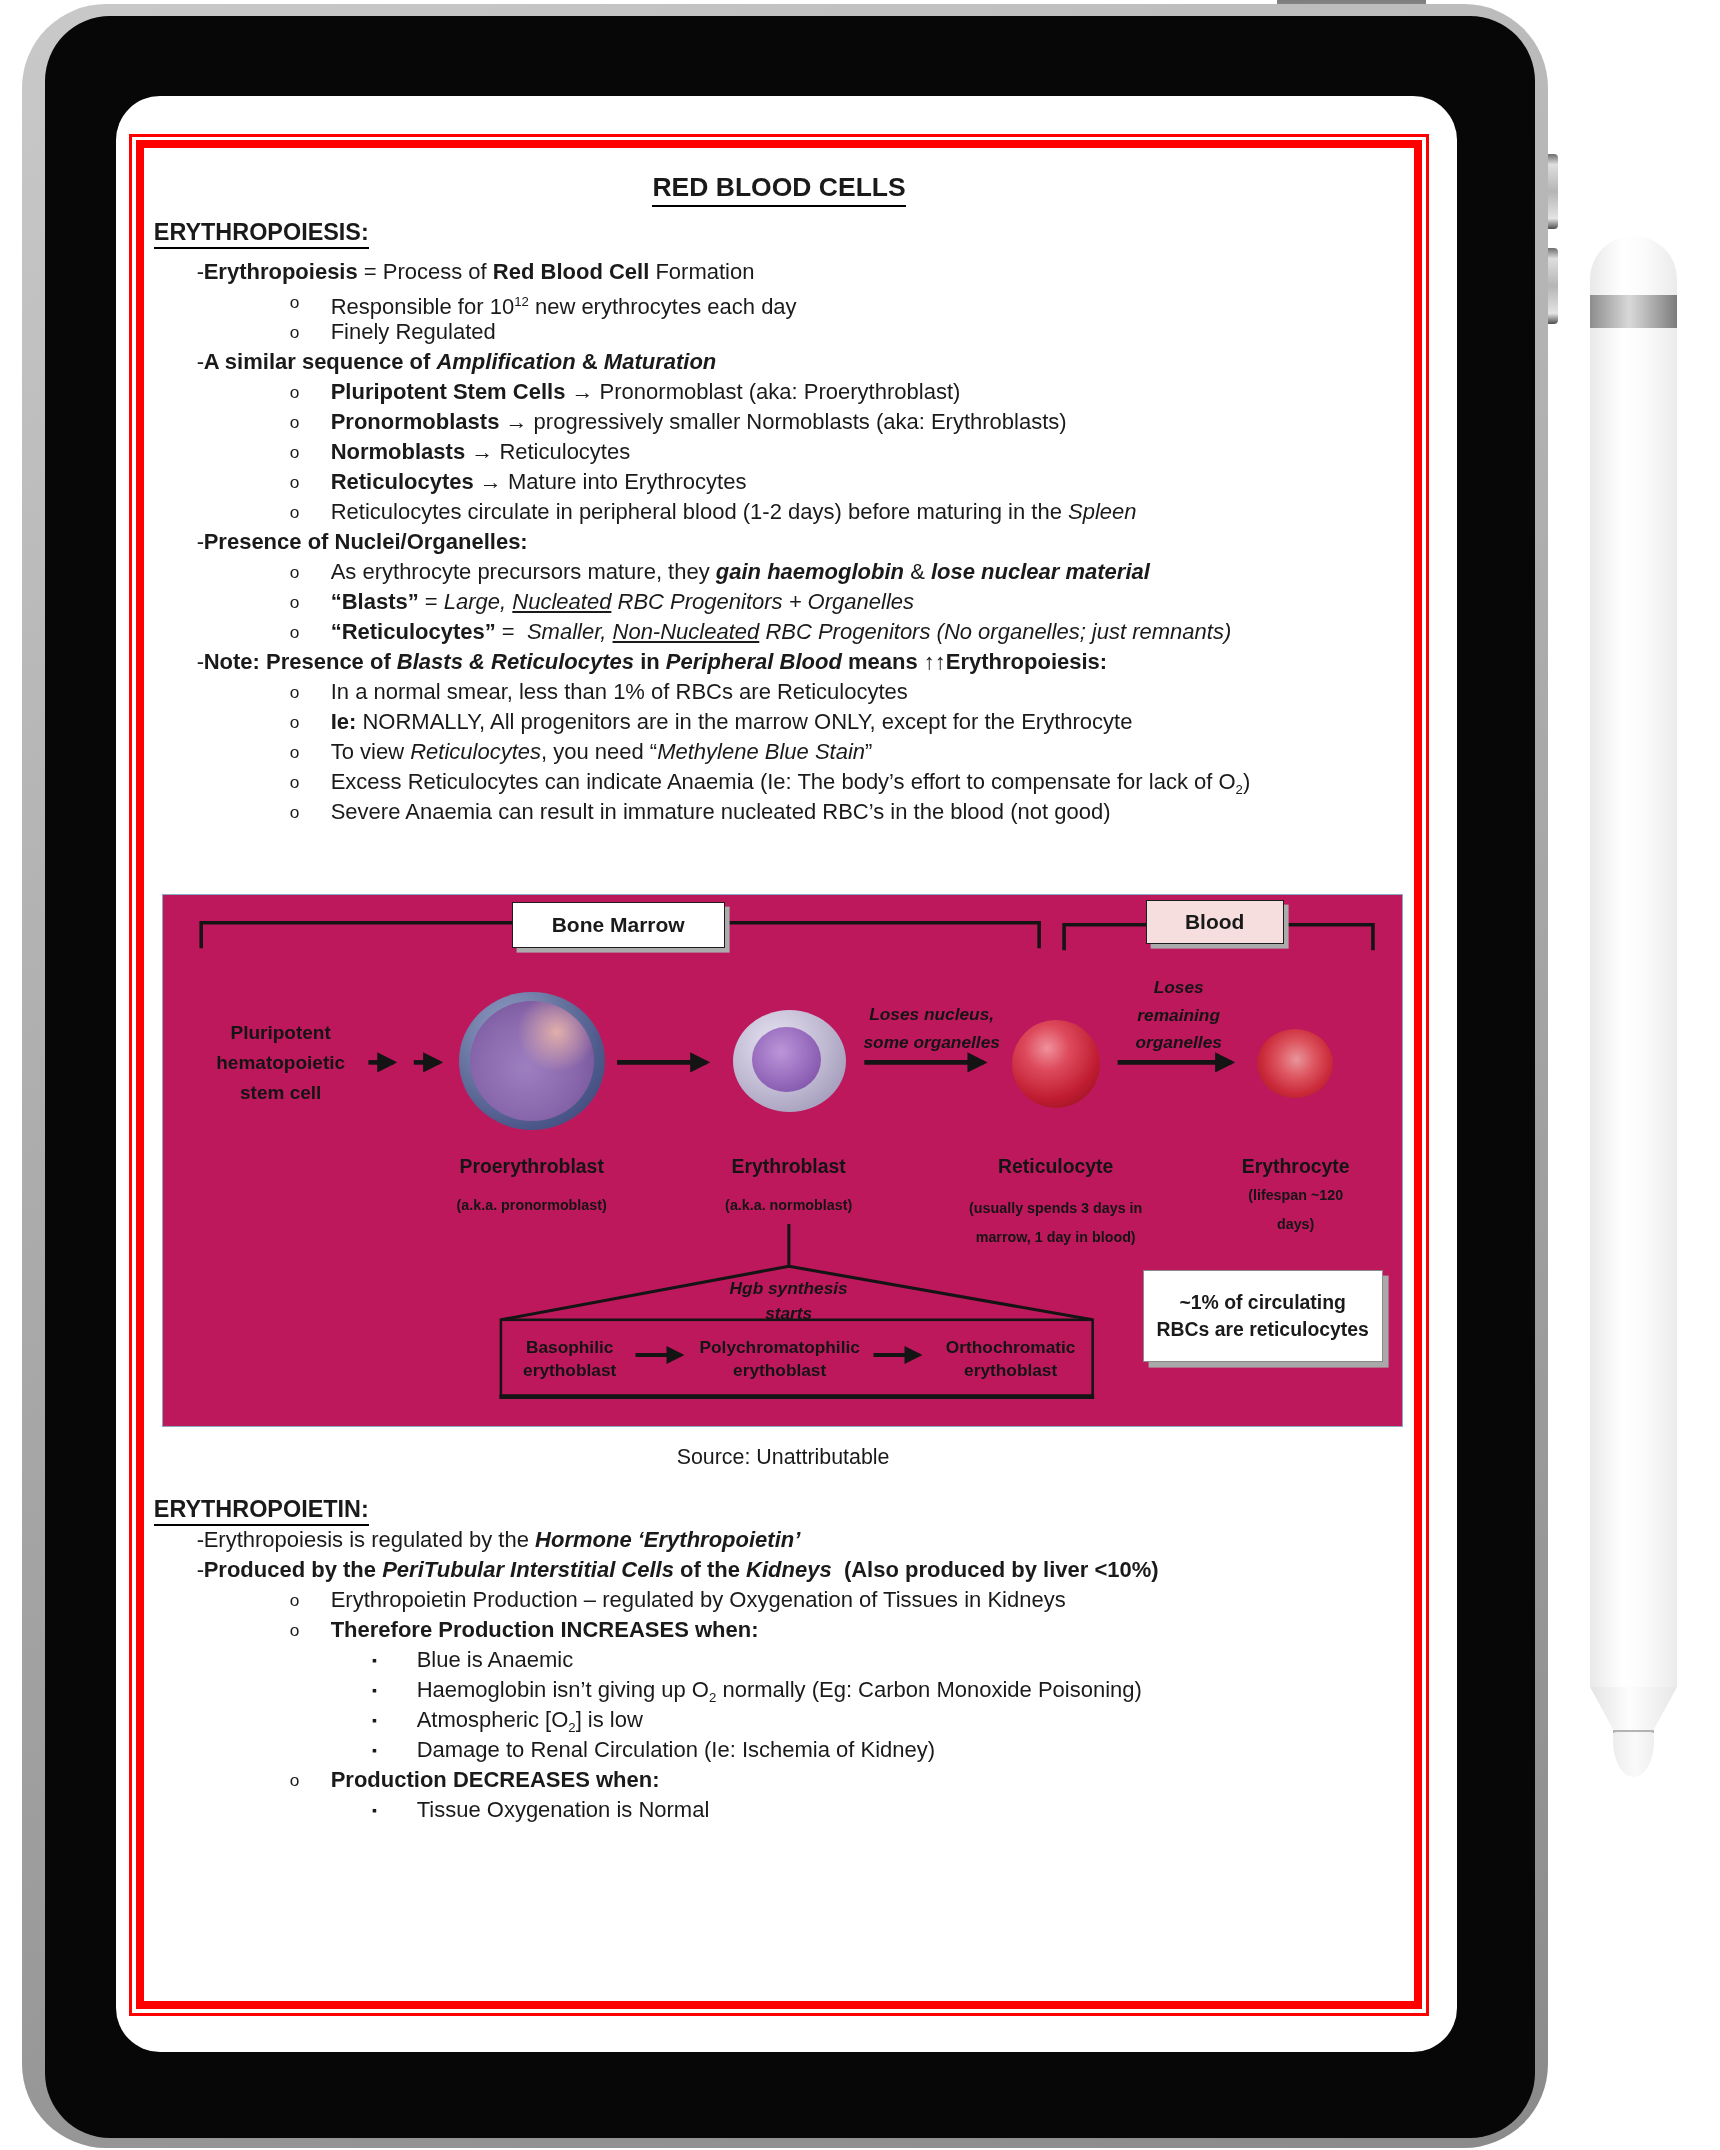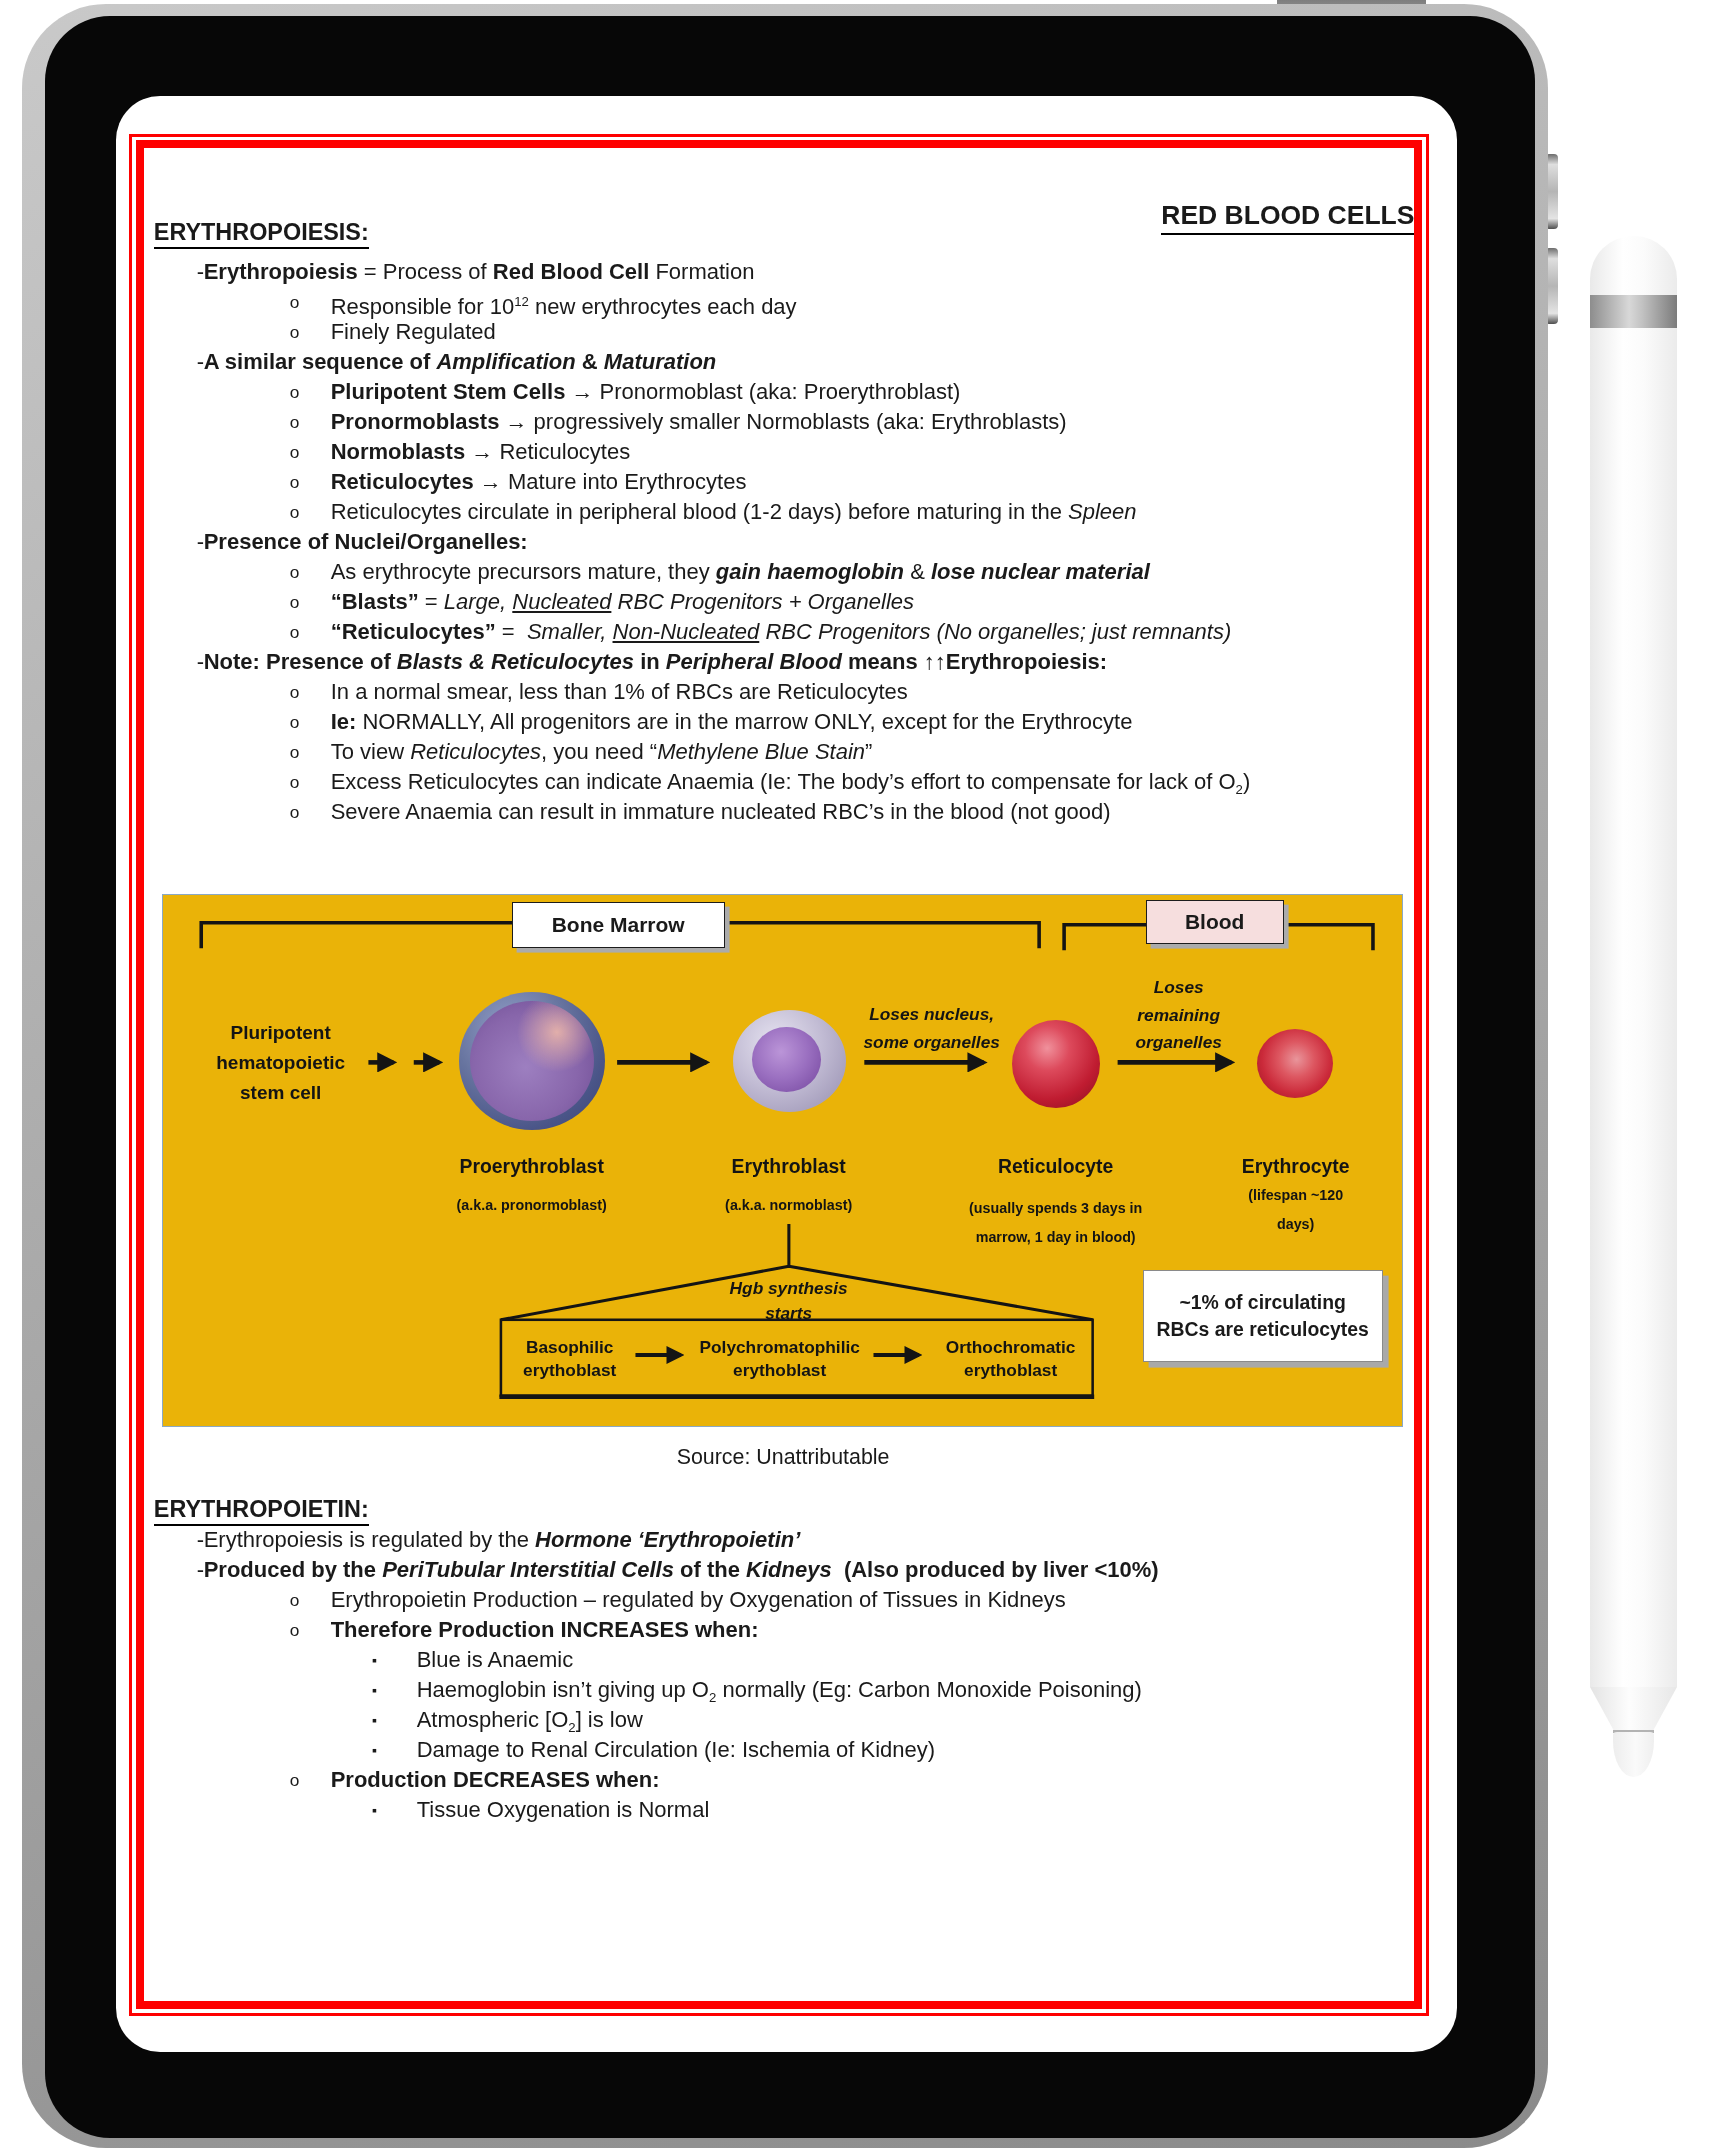--- a/index.html
+++ b/index.html
@@ -26,42 +26,42 @@
     background:linear-gradient(90deg,#8d8d8d 0%,#d8d8d8 45%,#c2c2c2 60%,#7b7b7b 100%);}
   .pencil-cone{position:absolute;left:0;top:1451px;width:100%;height:43px;
     background:linear-gradient(90deg,#e3e3e3 0%,#fdfdfd 45%,#e7e7e7 100%);
     clip-path:polygon(0 0,100% 0,73% 100%,27% 100%);}
   .pencil-ring{position:absolute;left:23px;top:1494px;width:41px;height:3.1px;background:#b3b3b3;}
   .pencil-nib{position:absolute;left:23px;top:1496px;width:41px;height:45px;background:linear-gradient(90deg,#ededed,#fafafa 55%,#efefef);
     border-radius:4.1px 4.1px 20.4px 20.4px / 3.1px 3.1px 36px 36px;}
   
   .page-outer{position:absolute;left:13.3px;top:38px;width:1300px;height:1882px;border:3.1px solid #fe0000;box-sizing:border-box;}
   .page-inner{position:absolute;inset:3.6px;border:8.2px solid #fe0000;}
-  .title{position:absolute;top:52px;left:0;right:0;text-align:right;font-size:26.5px;font-weight:bold;}
+  .title{position:absolute;top:24px;left:0;right:0;text-align:center;font-size:26.5px;font-weight:bold;}
   .title span{border-bottom:2.5px solid #000;padding-bottom:2.5px;}
   .section{position:absolute;left:10.2px;font-size:23.4px;font-weight:bold;border-bottom:2.5px solid #000;padding-bottom:1px;}
   #sec-1{top:71px;}
   #sec-2{top:1348px;}
   .list{position:absolute;left:0;right:0;}
   #list-1{top:109px;}
   #list-2{top:1377px;}
   .line{position:relative;height:30px;line-height:30px;font-size:22px;white-space:nowrap;}
   .mk{position:absolute;top:0;}
   .l1 .mk{left:53px;font-size:22px;}
   .l1 .tx{padding-left:60px;}
   .l2 .mk{left:146px;font-size:17.3px;}
   .l2 .tx{padding-left:187px;}
   .l3 .mk{left:228px;font-size:14.3px;}
   .l3 .tx{padding-left:273px;}
   .tx{display:block;}
   .tx sup{font-size:60%;vertical-align:super;}
   .tx sub{font-size:60%;vertical-align:sub;}
   .source{position:absolute;top:1297px;left:8px;right:0;text-align:center;font-size:21.4px;}
   
-  .fig{position:absolute;left:18px;top:746px;width:1241px;height:533px;background:#eab308;
+  .fig{position:absolute;left:18px;top:746px;width:1241px;height:533px;background:#be185d;
     border:1.5px solid #8aa9c5;box-sizing:border-box;}
   .fig svg{position:absolute;left:0;top:0;}
   .lbl{position:absolute;transform:translateX(-50%);text-align:center;white-space:pre-line;font-weight:bold;color:#141414;}
   .bm-box,.blood-box{position:absolute;display:flex;align-items:center;justify-content:center;
     border:1.5px solid #1c1c1c;box-shadow:4.6px 4.6px 0 #ababab;font-size:21px;font-weight:bold;box-sizing:border-box;}
   .bm-box{left:349px;top:6.6px;width:213px;height:46px;background:#ffffff;}
   .blood-box{left:983px;top:4.6px;width:138px;height:44px;background:#f6dede;}
   .stem-lbl{left:118px;top:123px;font-size:19px;line-height:30px;}
   .a1-lbl{left:769px;top:106px;font-size:17.3px;font-style:italic;line-height:27.5px;}
   .a2-lbl{left:1016px;top:79px;font-size:17.3px;font-style:italic;line-height:27.5px;}

